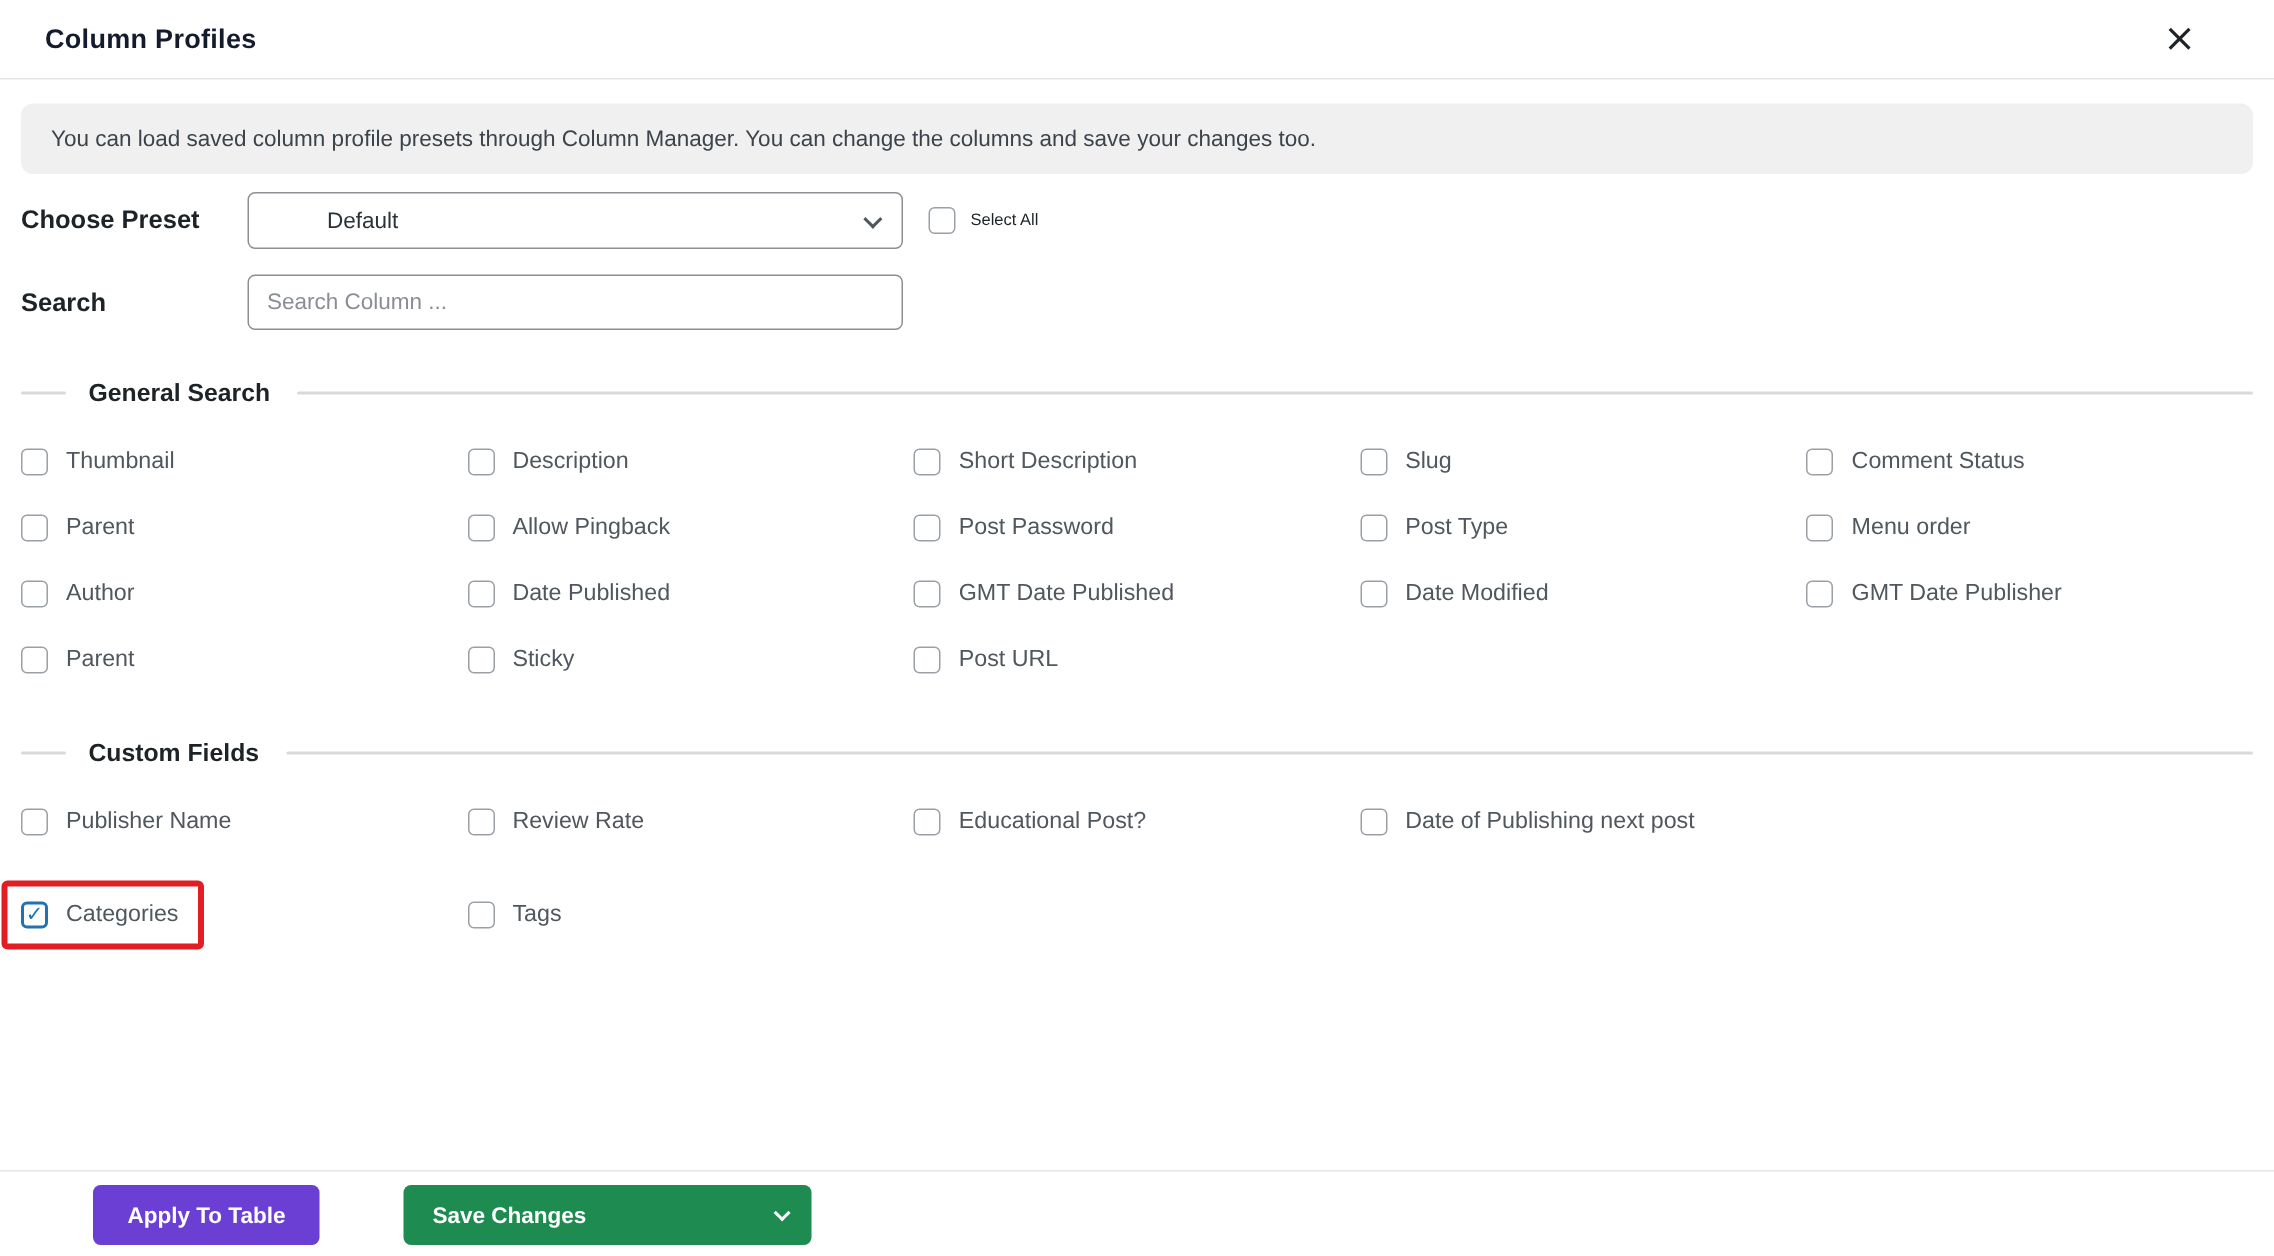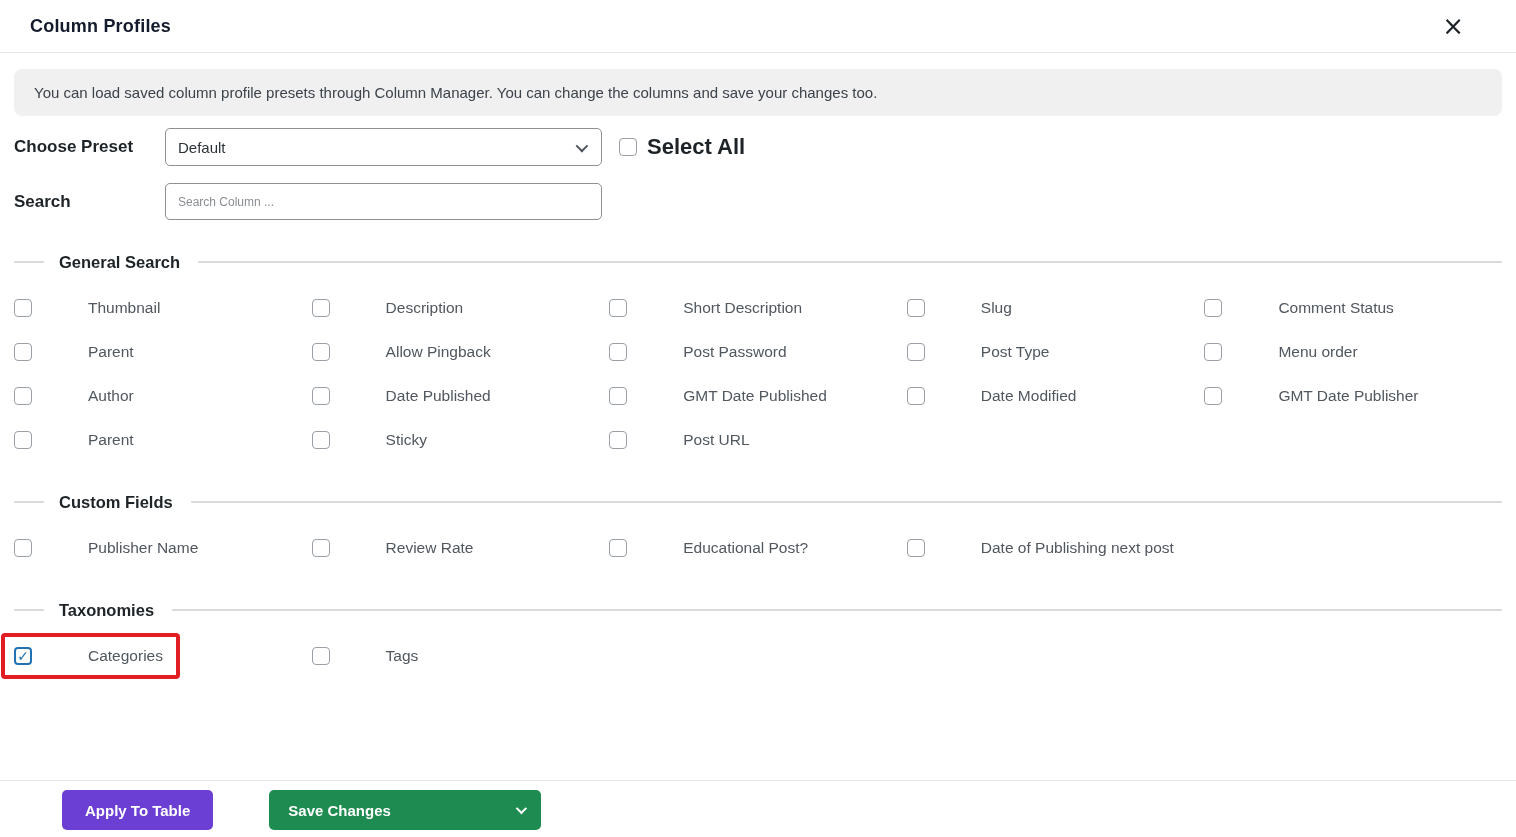--- a/index.html
+++ b/index.html
@@ -66,48 +66,48 @@
     height: 38px;
     border: 1px solid #8c8f94;
     border-radius: 5px;
     background: #fff;
     display: flex;
     align-items: center;
     justify-content: space-between;
     padding: 0 16px 0 12px;
     cursor: pointer;
   }
-  .select-value { font-size: 15px; color: #2c3338; }
+  .select-value { font-size: 15px; color: #2c3338; margin-left: 40px; }
   .chev {
     width: 9px; height: 9px;
     border-right: 2px solid #50575e;
     border-bottom: 2px solid #50575e;
     transform: rotate(45deg) translateY(-2px);
     display: inline-block;
   }
   .text-input {
     width: 437px;
     height: 37px;
     border: 1px solid #8c8f94;
     border-radius: 5px;
     padding: 0 12px;
-    font-size: 12px;
+    font-size: 15px;
     font-family: "Liberation Sans", sans-serif;
     color: #2c3338;
     outline: none;
   }
   .text-input::placeholder { color: #8a8e94; }
   .select-all-wrap {
     display: flex;
     align-items: center;
     gap: 10px;
     margin-left: 17px;
     cursor: pointer;
   }
-  .select-all-label { font-size: 22px; font-weight: bold; color: #1d2327; }
+  .select-all-label { font-size: 11px; font-weight: normal; color: #1d2327; }
   
   .cbox {
     width: 18px; height: 18px;
     flex: 0 0 18px;
     border: 1px solid #9aa0a6;
     border-radius: 4px;
     background: #fff;
     display: inline-flex;
     align-items: center;
     justify-content: center;
@@ -143,21 +143,21 @@
   }
   .citem {
     display: flex;
     align-items: center;
     gap: 12px;
     height: 24px;
     cursor: pointer;
     width: max-content;
     max-width: 100%;
   }
-  .clabel { font-size: 15.5px; color: #50575e; white-space: nowrap; margin-left: 44px; }
+  .clabel { font-size: 15.5px; color: #50575e; white-space: nowrap; }
   .citem.highlighted {
     border: 4px solid var(--highlight_red, #e01e24);
     border-radius: 4px;
     padding: 7px 13px 7px 9px;
     margin: -11px 0 -11px -13px;
     height: auto;
   }
   
   .dlg-footer {
     flex: 0 0 auto;
@@ -332,25 +332,20 @@
               <span class="cbox"></span>
               <span class="clabel">Educational Post?</span>
             </label>
             <label class="citem">
               <span class="cbox"></span>
               <span class="clabel">Date of Publishing next post</span>
             </label>
           </div>
         </div>
         <div class="section">
-          <div class="section-header">
-            <span class="sline short"></span>
-            <span class="stitle">Taxonomies</span>
-            <span class="sline grow"></span>
-          </div>
           <div class="cgrid">
             <label class="citem highlighted">
               <span class="cbox checked">
                 <span class="mark">✓</span>
               </span>
               <span class="clabel">Categories</span>
             </label>
             <label class="citem">
               <span class="cbox"></span>
               <span class="clabel">Tags</span>

